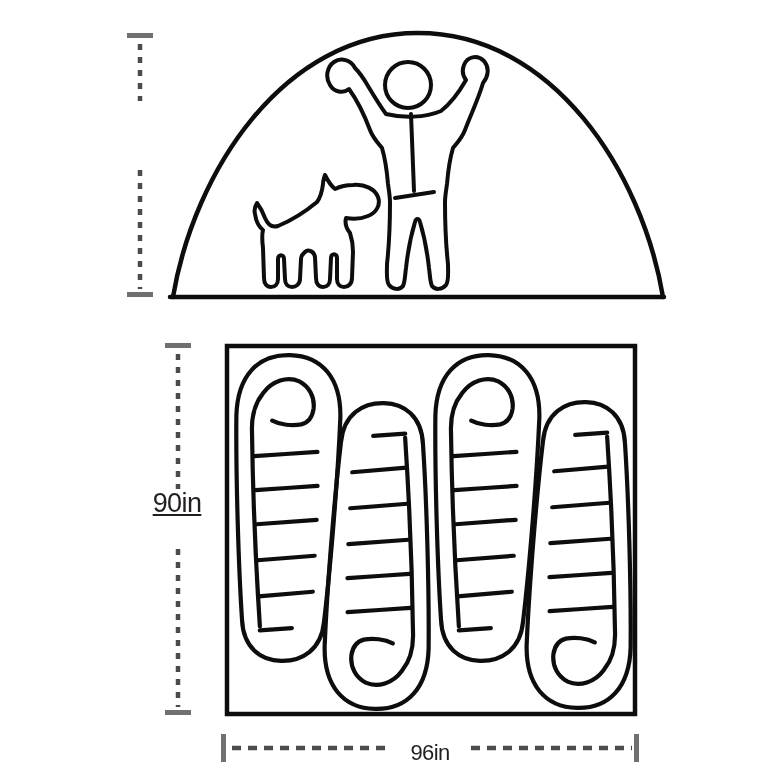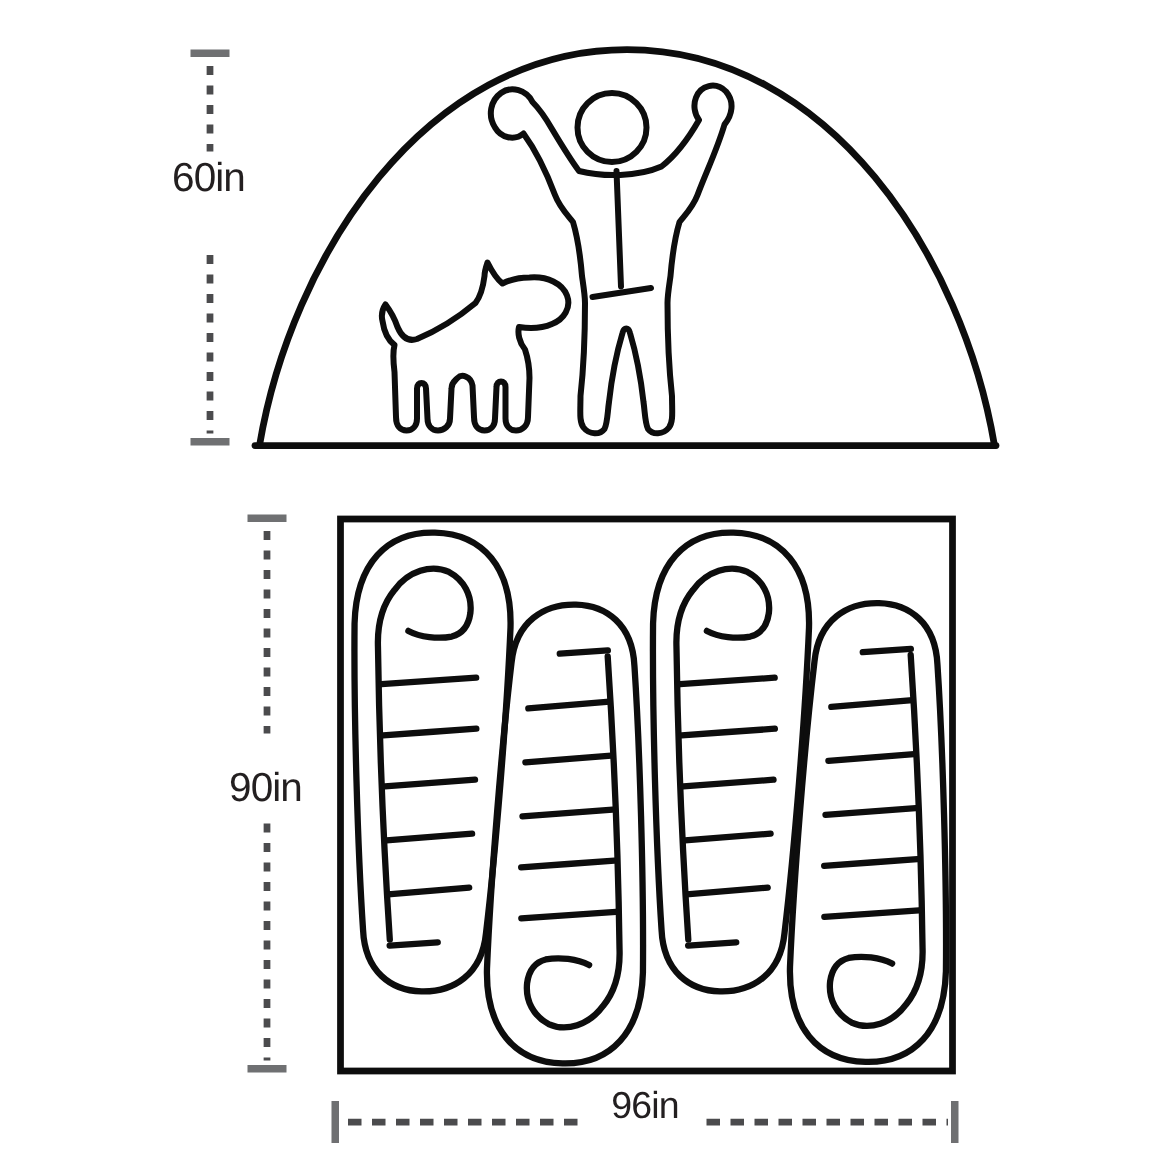--- a/index.html
+++ b/index.html
@@ -2,21 +2,21 @@
 <html><head>
 <meta charset="utf-8">
 <style>
   html,body{margin:0;padding:0;background:#fff;}
   .canvas{position:relative;width:780px;height:780px;background:#ffffff;overflow:hidden;
           font-family:"Liberation Sans",sans-serif;}
   .art{position:absolute;left:0;top:0;}
   .dim-label{position:absolute;width:140px;text-align:center;color:#231f20;
              font-size:27px;line-height:25px;letter-spacing:-0.6px;font-weight:400;}
   .dim-label .unit{display:block;}
-  #label-width{font-size:25px;line-height:21px;}
+  #label-width{font-size:22px;line-height:21px;margin-top:15px;}
 </style>
 </head>
 <body>
 
 <div class="canvas">
 
   <svg class="art" width="780" height="780" viewBox="0 0 780 780">
 
     <defs>
       <g id="bag" stroke="#0d0d0d" stroke-width="4.2" fill="none" stroke-linecap="round" stroke-linejoin="round">
@@ -103,24 +103,23 @@
 
     <g>
       <rect x="221" y="734" width="5" height="28" fill="#6f7072"></rect>
       <rect x="634" y="734" width="5" height="28" fill="#6f7072"></rect>
       <path d="M 232,748 L 386,748" stroke="#4b4b4d" stroke-width="4.5" stroke-dasharray="9 7"></path>
       <path d="M 471,748 L 632,748" stroke="#4b4b4d" stroke-width="4.5" stroke-dasharray="9 7"></path>
     </g>
   </svg>
 
   <div class="dim-label" id="label-height" style="left:69px;top:106px;">
-    <span class="unit">60in</span>
   </div>
 
-  <div class="dim-label" id="label-length" style="left:107px;top:513px;">
+  <div class="dim-label" id="label-length" style="left:107px;top:491px;text-decoration:underline;">
     <span class="unit">90in</span>
   </div>
 
   <div class="dim-label" id="label-width" style="left:360px;top:727px;">
     <span class="unit">96in</span>
   </div>
 
 </div>
 
 </body></html>

